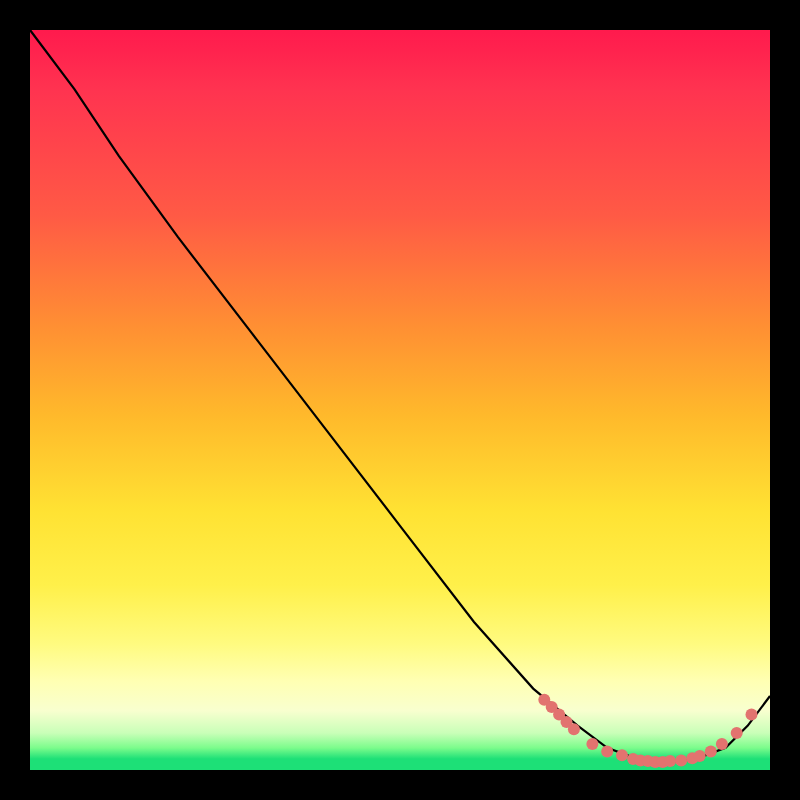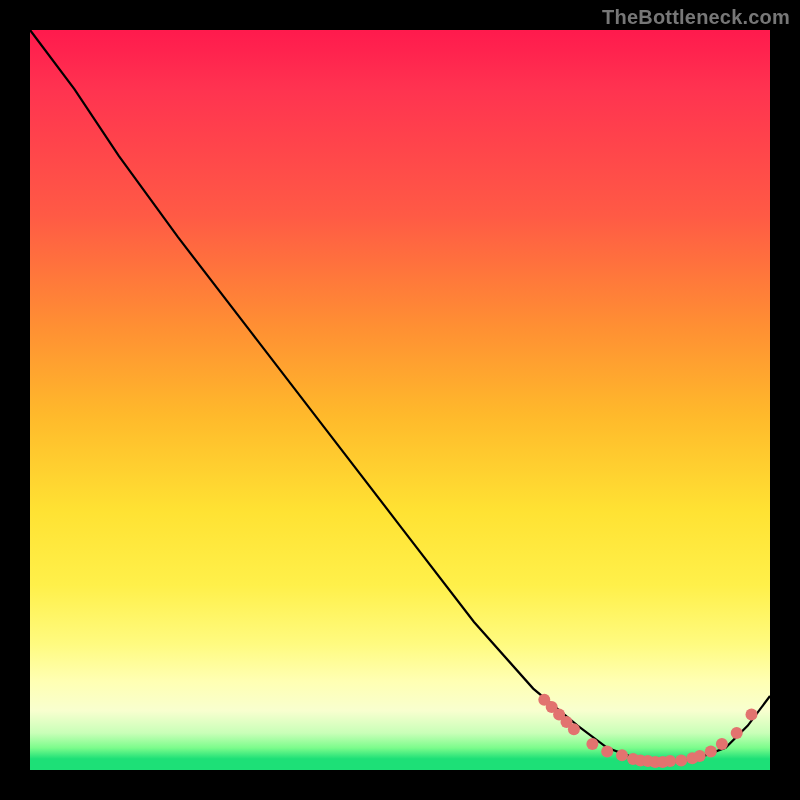--- a/index.html
+++ b/index.html
@@ -58,21 +58,20 @@
     top: 0;
     width: 740px;
     height: 740px;
     overflow: visible;
   }
 </style>
 </head>
 <body>
 
 <div class="frame">
-  <div class="watermark">TheBottleneck.com</div>
   <div class="plot">
     <svg class="curve" viewBox="0 0 740 740" preserveAspectRatio="none">
       <path id="curve-path" fill="none" stroke="#000" stroke-width="2.2" d="M 0.0 0.0 L 44.4 59.2 L 88.8 125.8 L 148.0 207.2 L 222.0 303.4 L 296.0 399.6 L 370.0 495.8 L 444.0 592.0 L 503.2 658.6 L 547.6 695.6 L 577.2 717.8 L 606.8 728.9 L 636.4 732.6 L 666.0 728.9 L 695.6 717.8 L 717.8 695.6 L 740.0 666.0"></path>
       <g id="marker-group">
           <circle cx="514.3" cy="669.7" r="6" fill="#e2736f"></circle>
           <circle cx="521.7" cy="677.1" r="6" fill="#e2736f"></circle>
           <circle cx="529.1" cy="684.5" r="6" fill="#e2736f"></circle>
           <circle cx="536.5" cy="691.9" r="6" fill="#e2736f"></circle>
           <circle cx="543.9" cy="699.3" r="6" fill="#e2736f"></circle>
           <circle cx="562.4" cy="714.1" r="6" fill="#e2736f"></circle>

